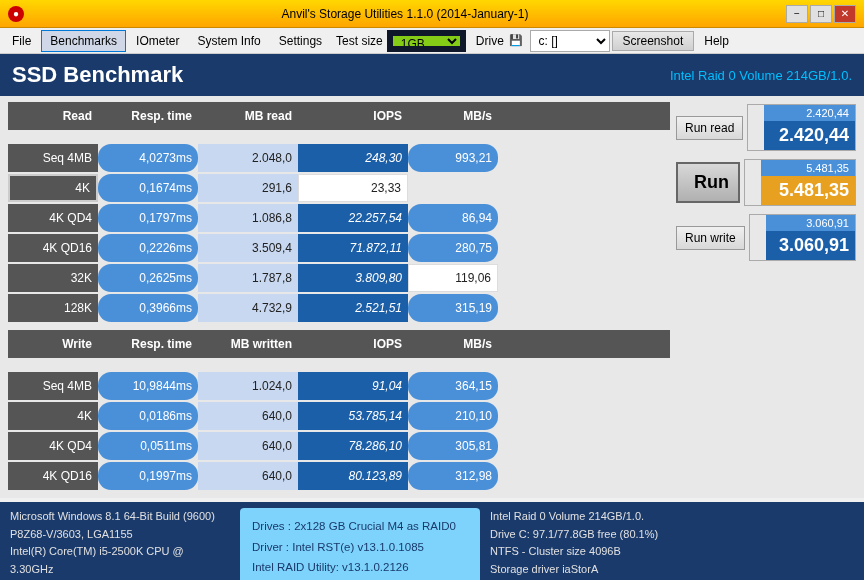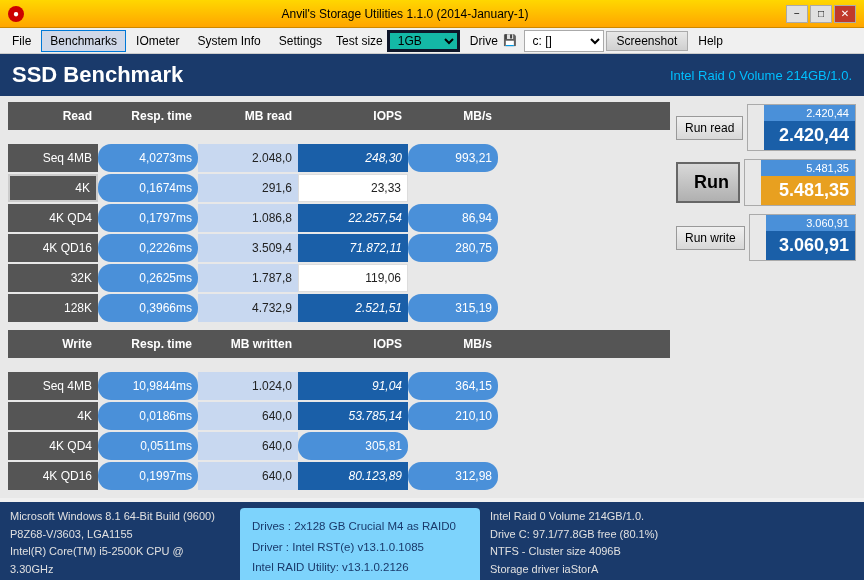--- a/index.html
+++ b/index.html
@@ -79,22 +79,22 @@
     .test-size-group {
       display: flex;
       align-items: center;
       gap: 4px;
       margin-left: 4px;
     }
     .test-size-label { font-size: 12px; }
     .test-size-select {
       height: 22px;
       font-size: 12px;
-      border: 3px solid #0f172a;
-      background: #14b8a6;
+      border: 6px solid #0f172a;
+      background: #84cc16;
       padding: 0 4px;
     }
     .drive-group {
       display: flex;
       align-items: center;
       gap: 4px;
       margin-left: 8px;
     }
     .drive-select {
       height: 22px;
@@ -357,20 +357,21 @@
         <div class="cell cell-blue">0,2226ms</div>
         <div class="cell cell-light">3.509,4</div>
         <div class="cell cell-blue-dark">71.872,11</div>
         <div class="cell cell-blue">280,75</div>
       </div>
 
       <div class="bench-row">
         <div class="cell row-label">32K</div>
         <div class="cell cell-blue">0,2625ms</div>
         <div class="cell cell-light">1.787,8</div>
+        <div class="cell cell-blue-dark">3.809,80</div>
         <div class="cell cell-white">119,06</div>
       </div>
 
       <div class="bench-row">
         <div class="cell row-label">128K</div>
         <div class="cell cell-blue">0,3966ms</div>
         <div class="cell cell-light">4.732,9</div>
         <div class="cell cell-blue-dark">2.521,51</div>
         <div class="cell cell-blue">315,19</div>
       </div>
@@ -401,20 +402,21 @@
         <div class="cell cell-blue">0,0186ms</div>
         <div class="cell cell-light">640,0</div>
         <div class="cell cell-blue-dark">53.785,14</div>
         <div class="cell cell-blue">210,10</div>
       </div>
 
       <div class="bench-row">
         <div class="cell row-label">4K QD4</div>
         <div class="cell cell-blue">0,0511ms</div>
         <div class="cell cell-light">640,0</div>
+        <div class="cell cell-blue-dark">78.286,10</div>
         <div class="cell cell-blue">305,81</div>
       </div>
 
       <div class="bench-row">
         <div class="cell row-label">4K QD16</div>
         <div class="cell cell-blue">0,1997ms</div>
         <div class="cell cell-light">640,0</div>
         <div class="cell cell-blue-dark">80.123,89</div>
         <div class="cell cell-blue">312,98</div>
       </div>

